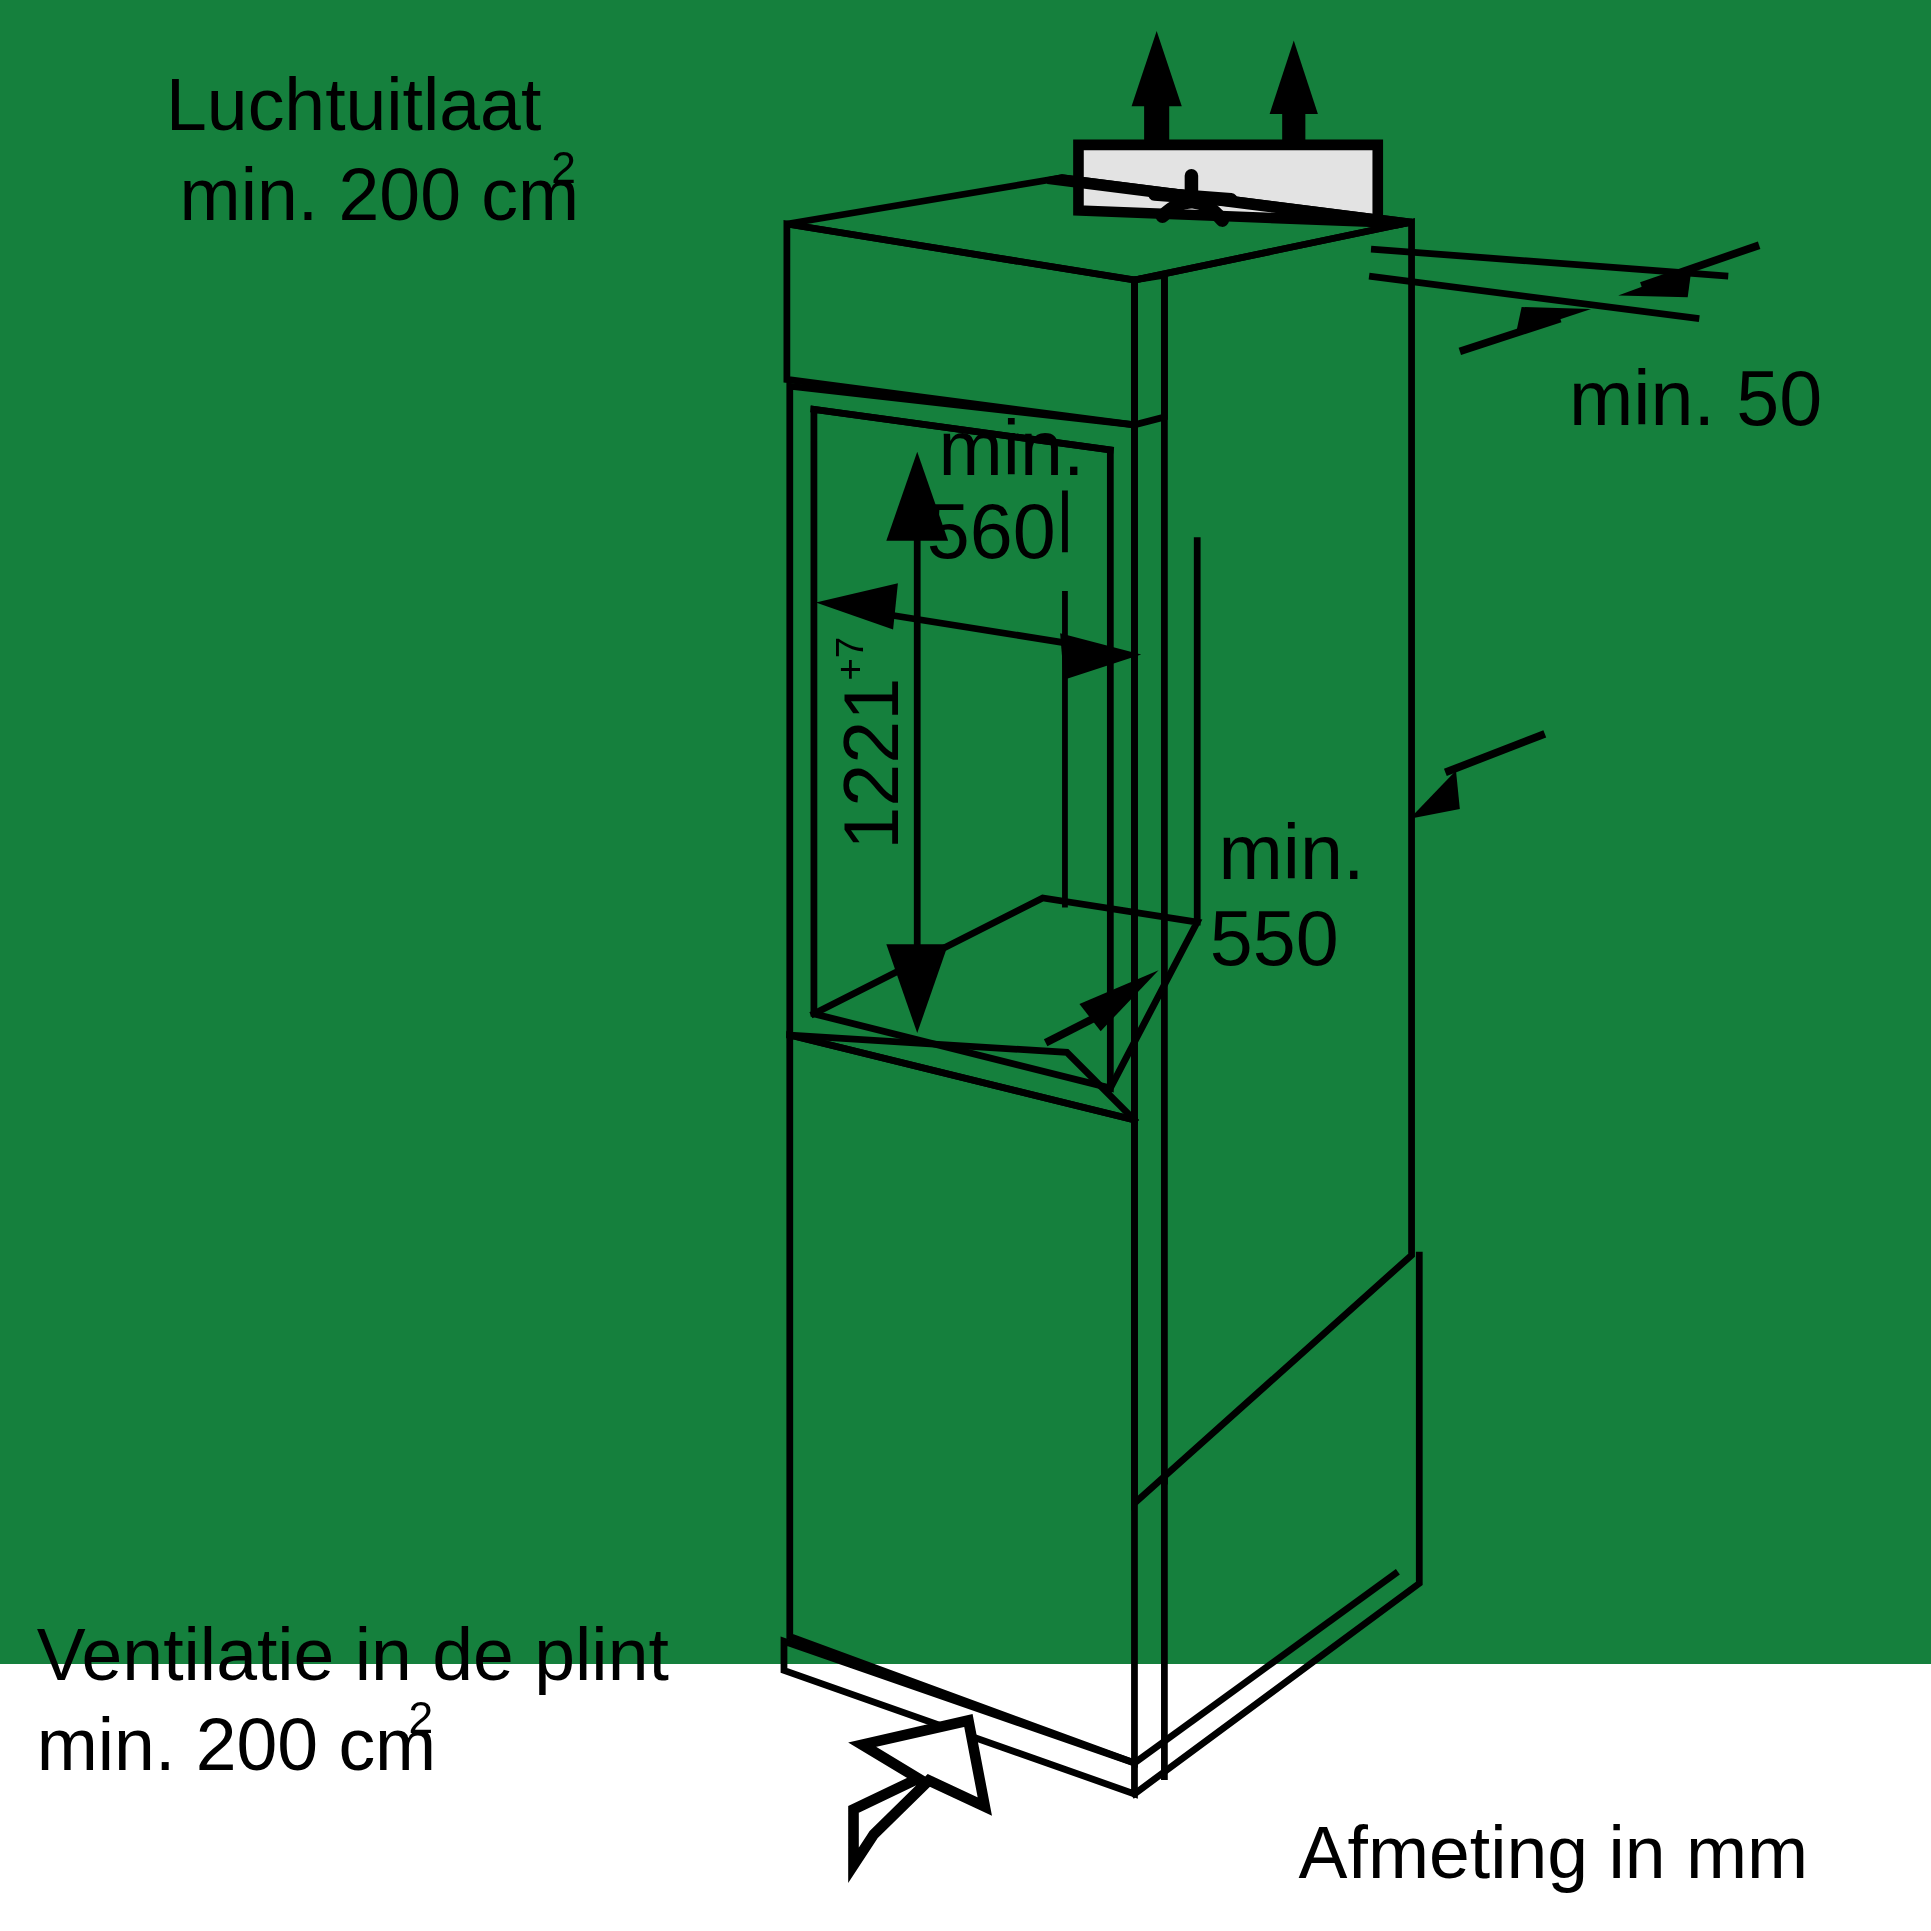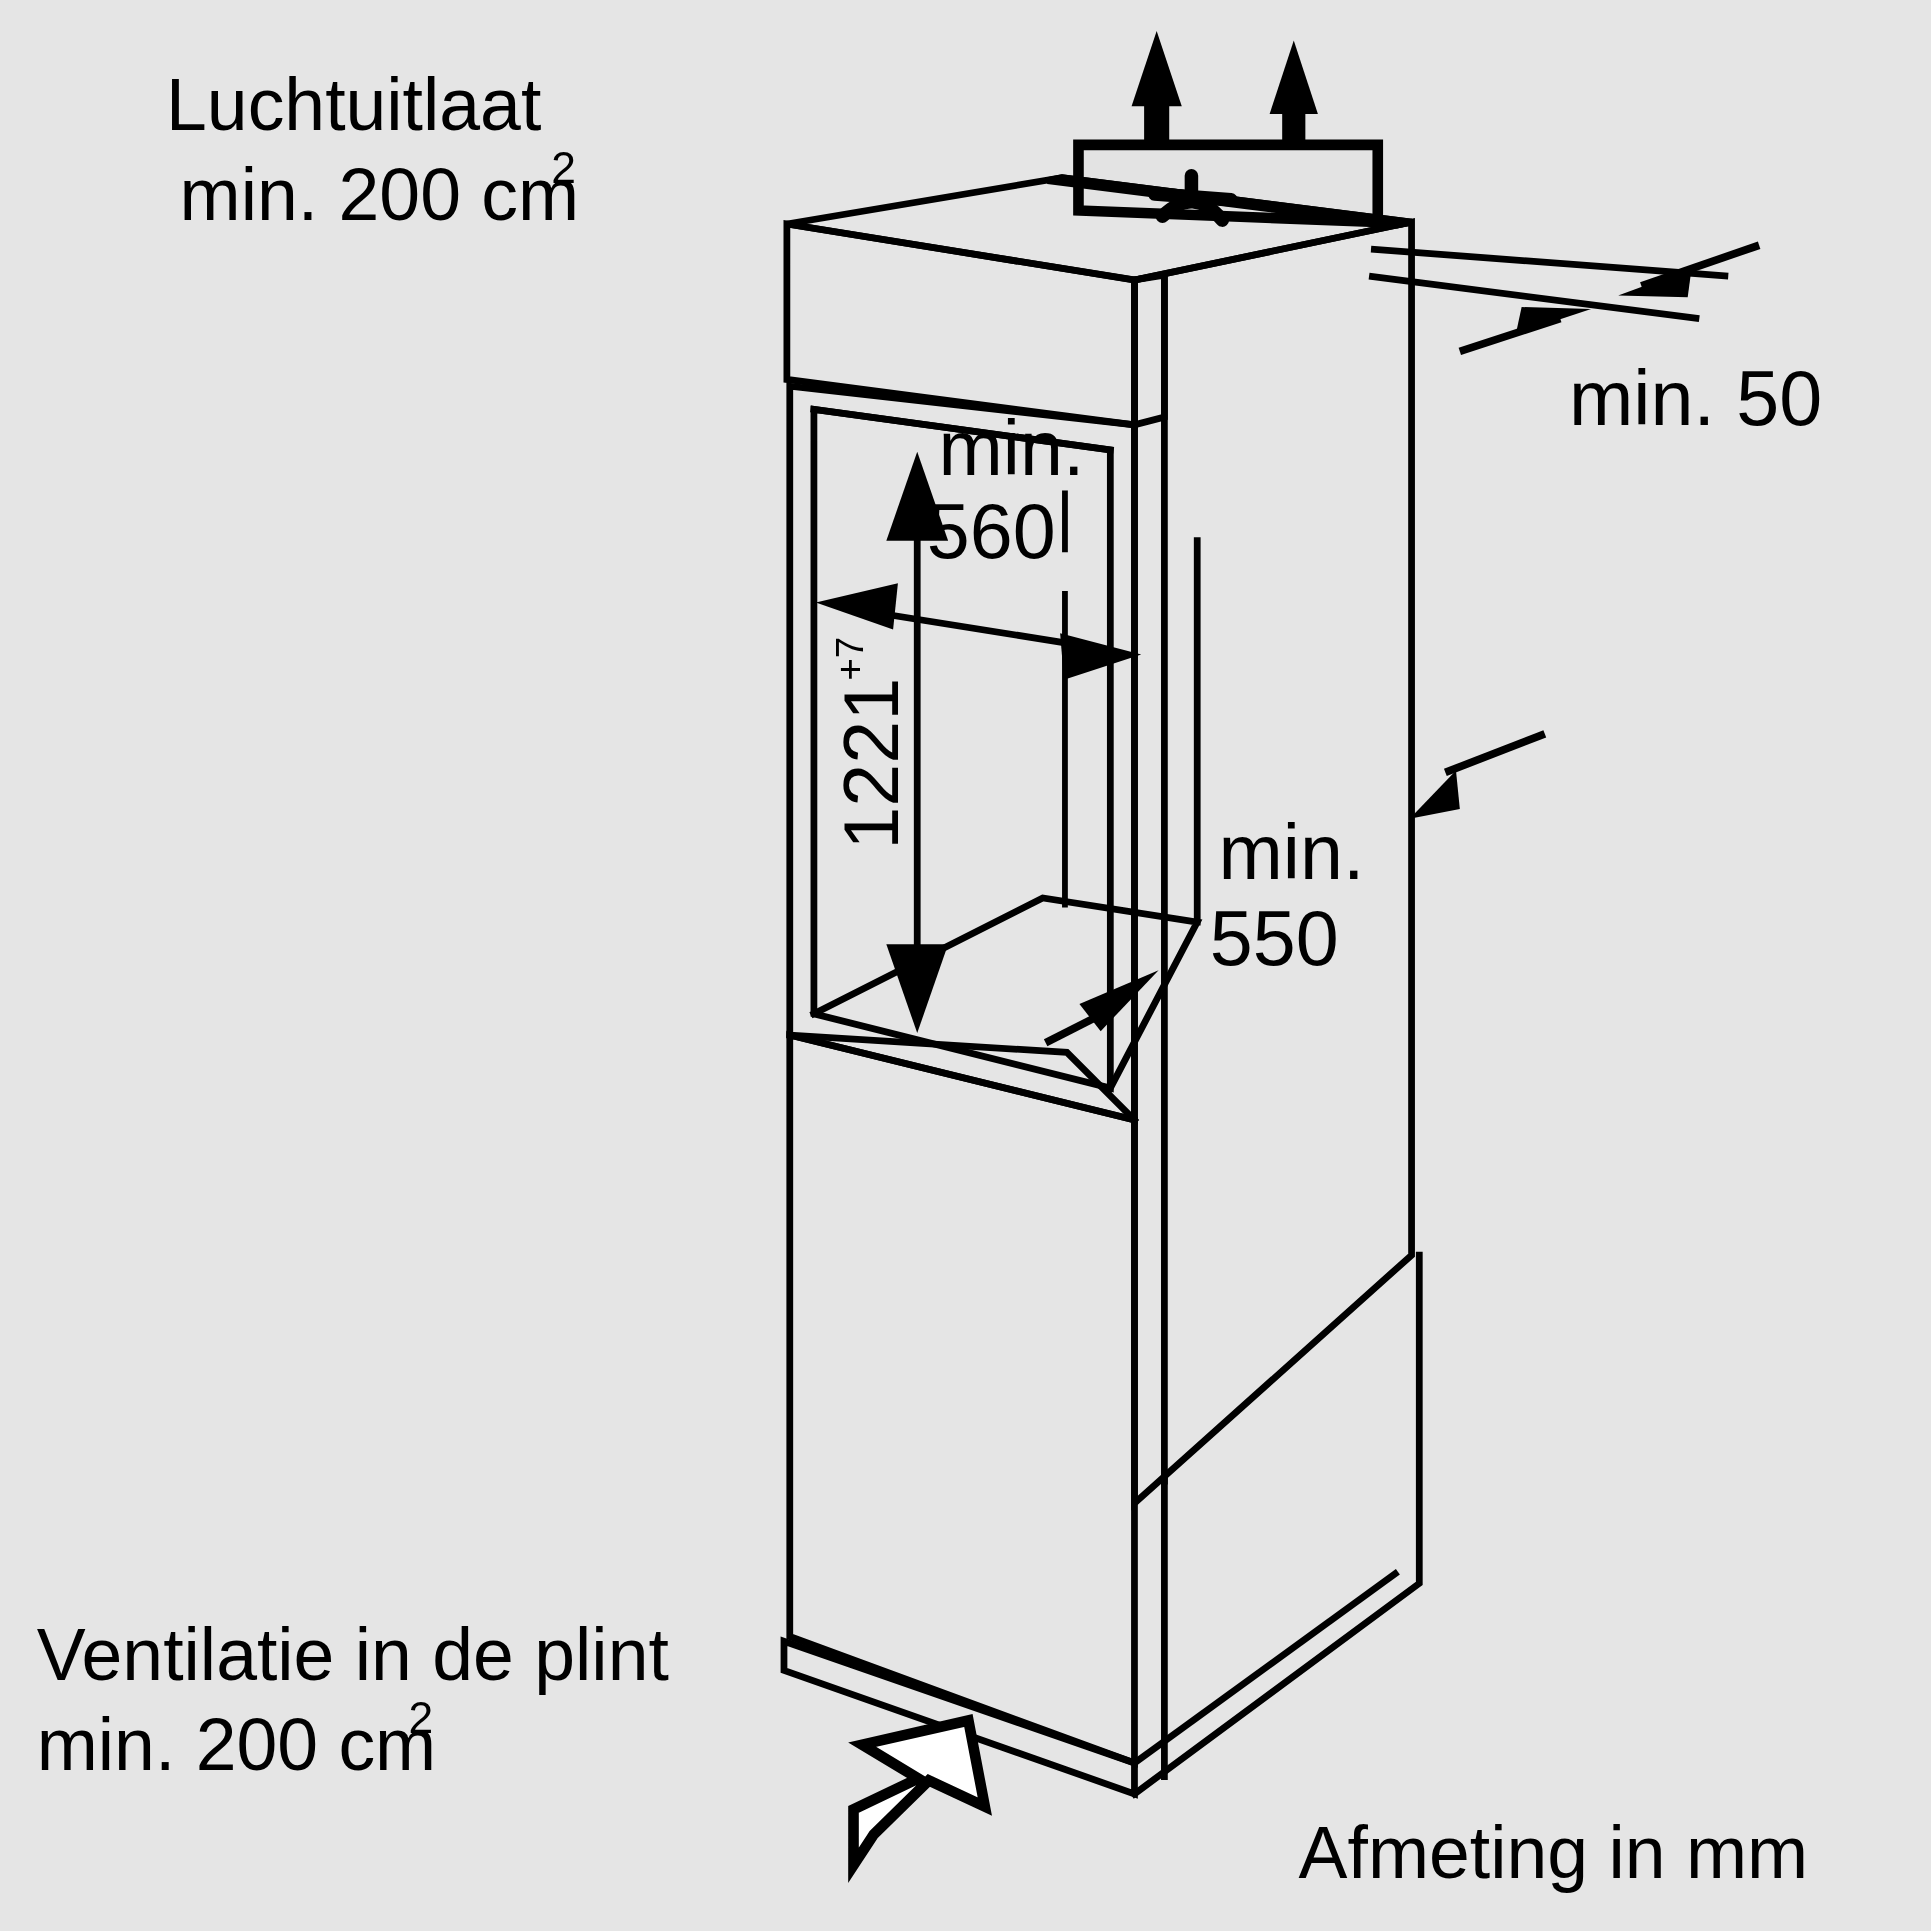--- a/index.html
+++ b/index.html
@@ -11,22 +11,22 @@
   body {
     width: 1931px;
     height: 1931px;
     font-family: "Liberation Sans", sans-serif;
     color: #000000;
     overflow: hidden;
   }
   #stage {
     position: relative;
     width: 1931px;
-    height: 1931px;
-    background: #e5e5e5;
+    height: 1664px;
+    background: #15803d;
   }
   #diagram {
     position: absolute;
     left: 0;
     top: 0;
     width: 1931px;
     height: 1931px;
     display: block;
   }
   text {

